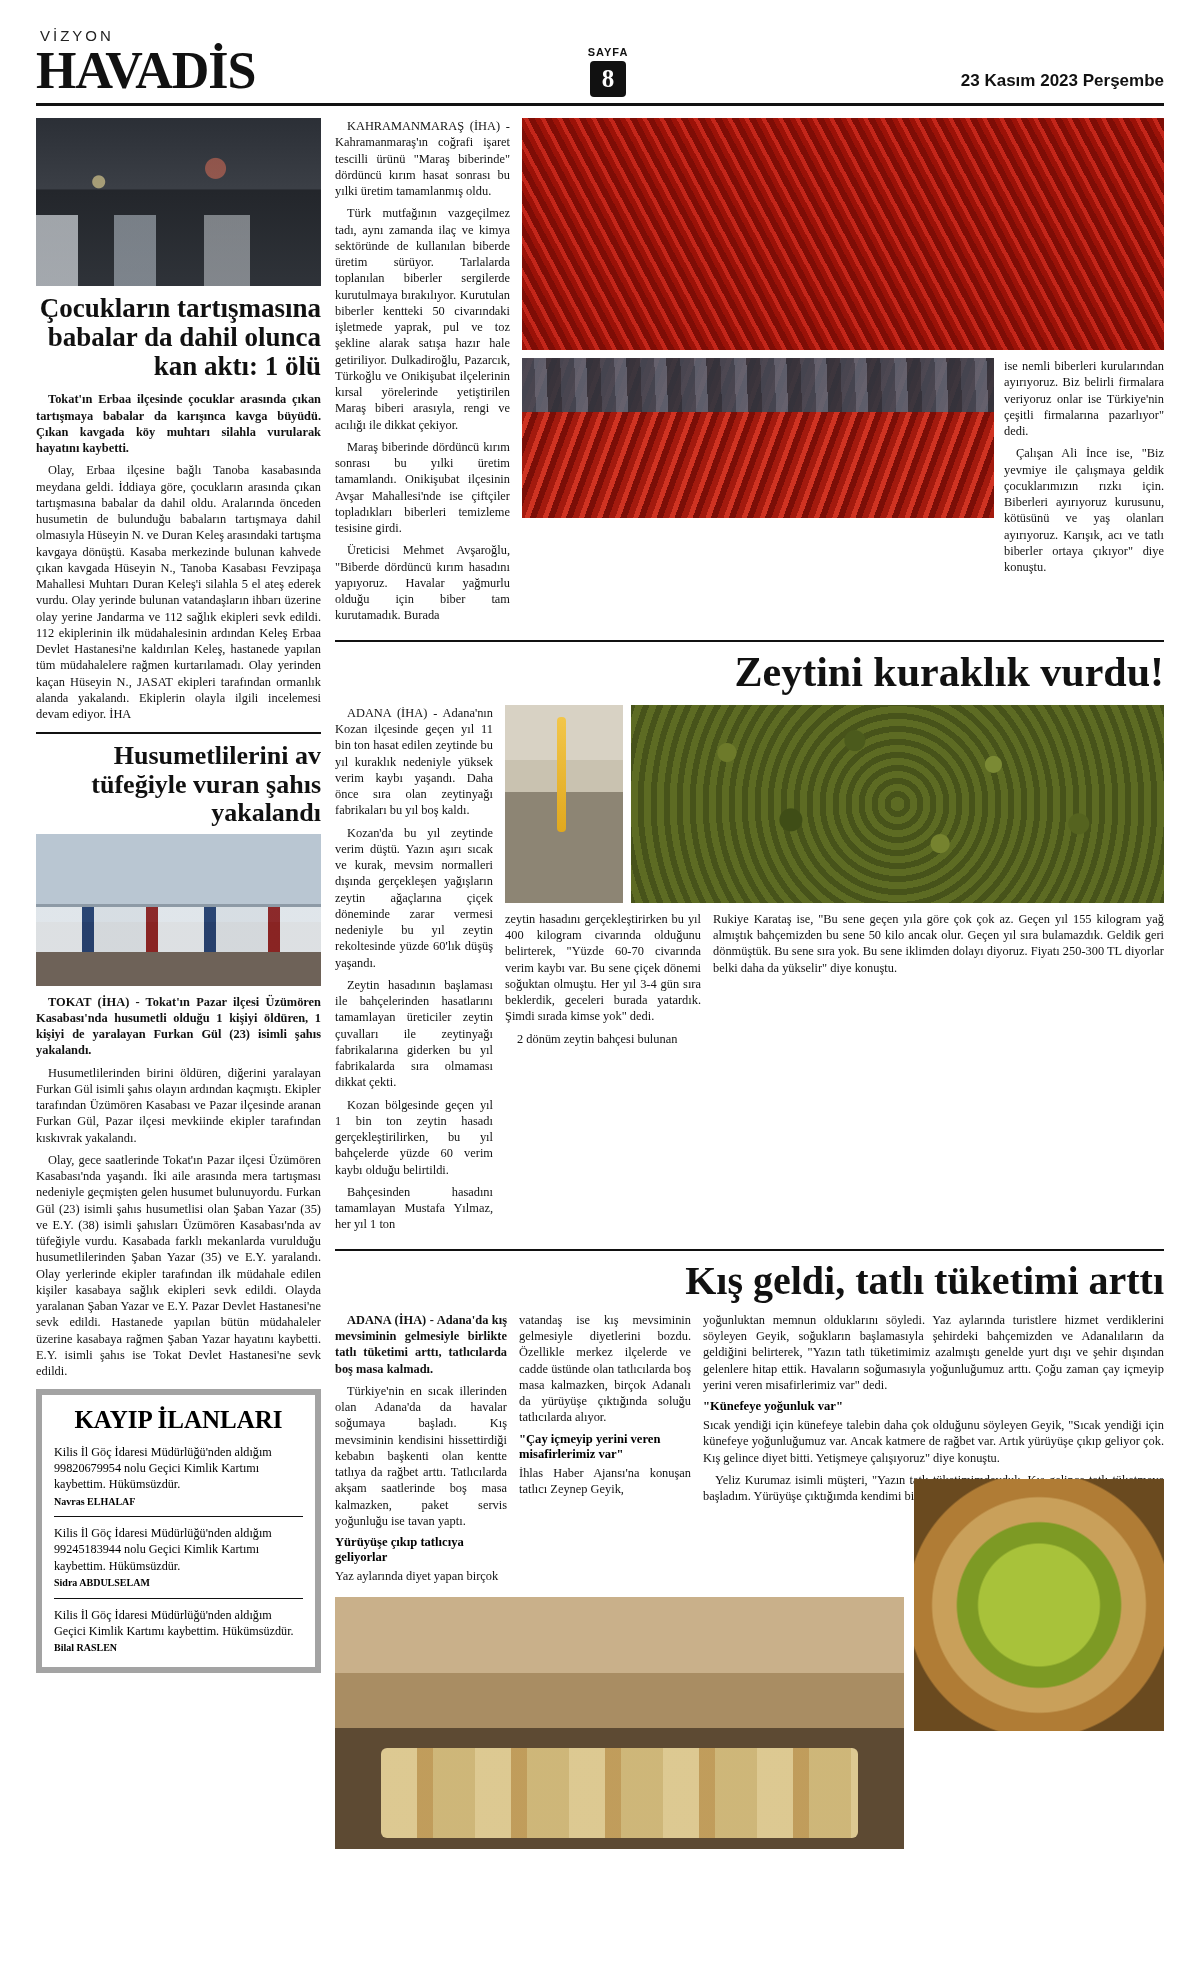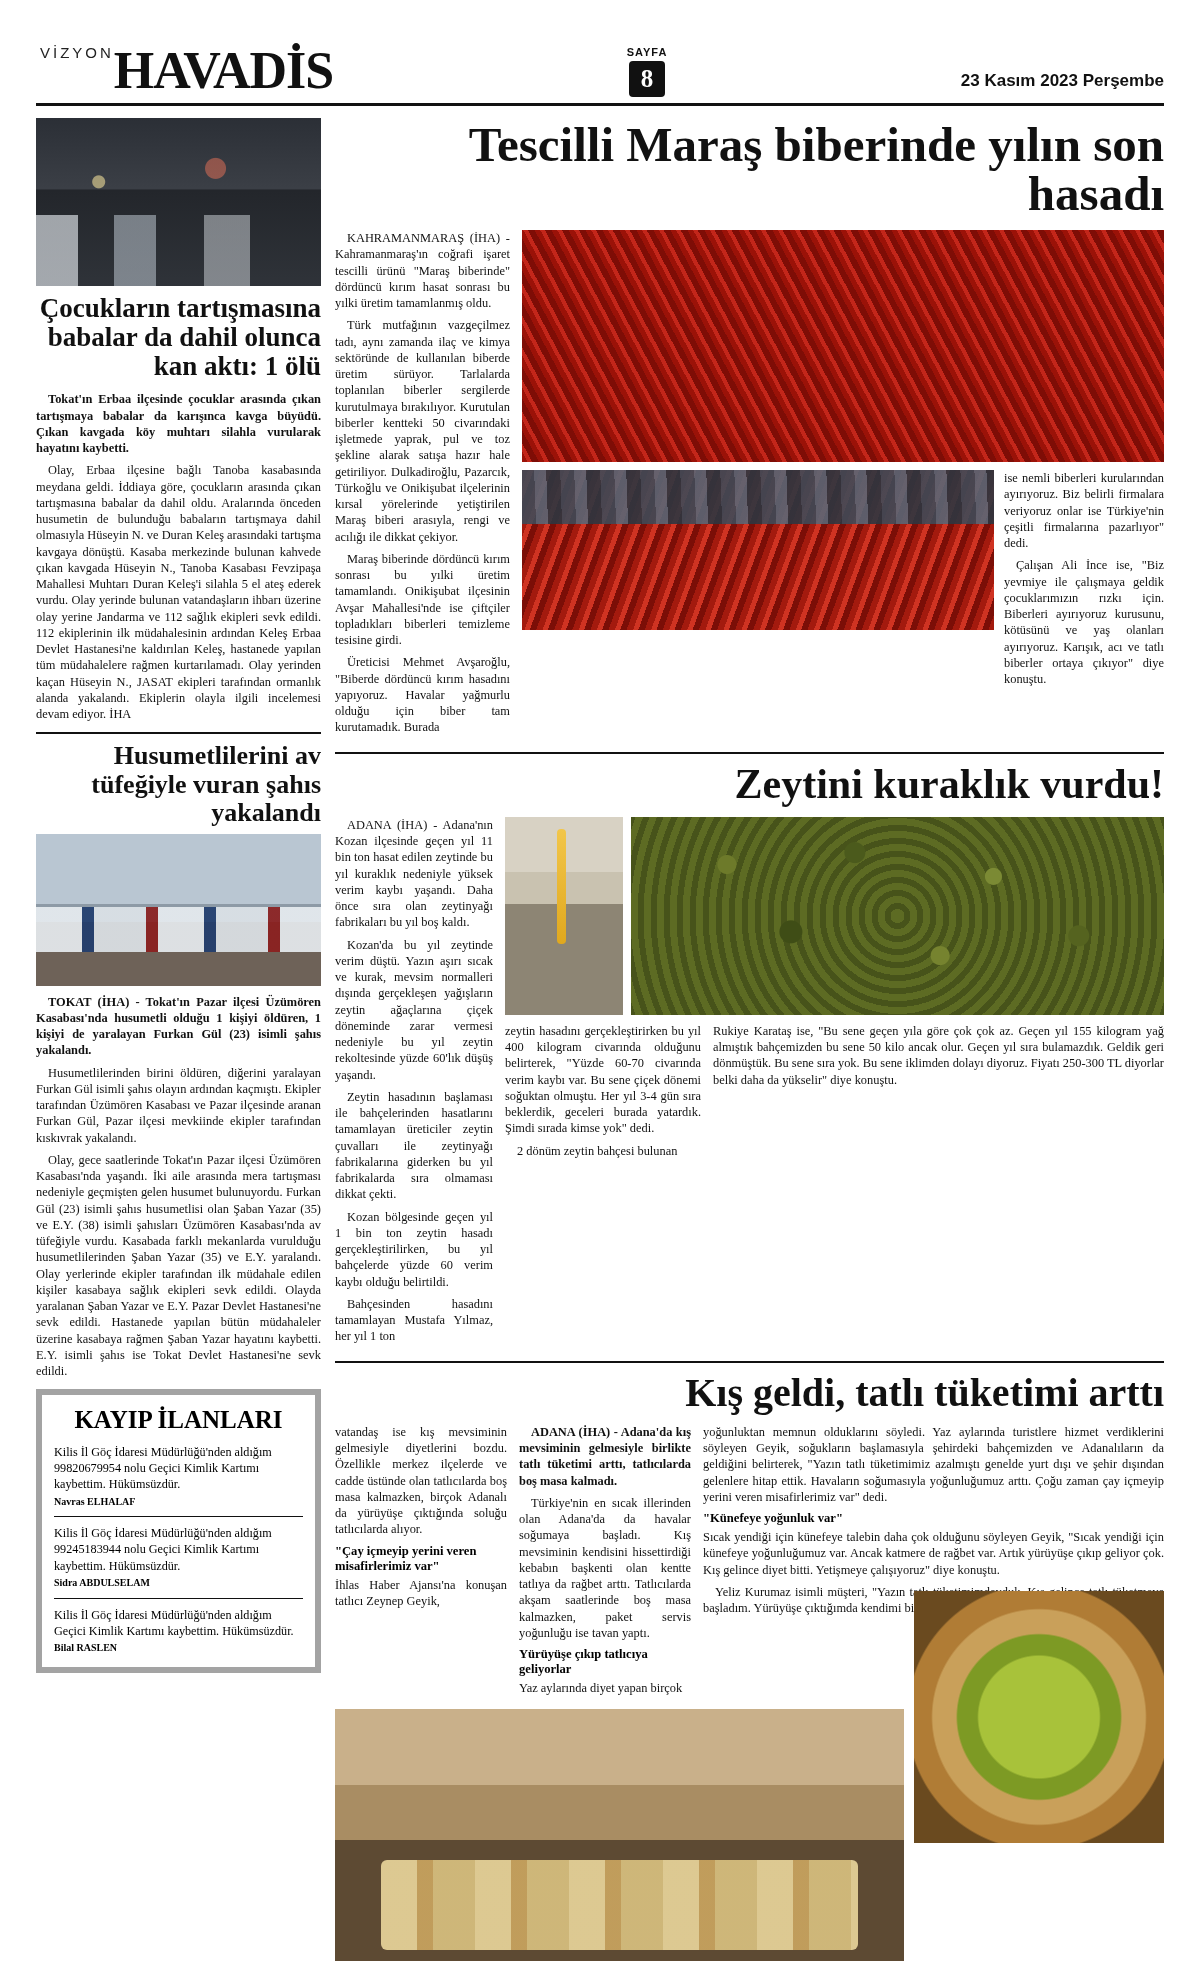--- a/index.html
+++ b/index.html
@@ -15,21 +15,21 @@
     background:#ffffff;
     padding:28px 36px 18px 36px;
   }
   
   .masthead {
     display:flex; align-items:flex-end; justify-content:space-between;
     border-bottom:3px solid #111;
     padding-bottom:6px;
     height:78px;
   }
-  .logo-wrap { display:flex; flex-direction:row; line-height:1; }
+  .logo-wrap { display:flex; flex-direction:column; line-height:1; }
   .logo-kicker {
     font-family:"Liberation Sans", sans-serif;
     font-size:15px; letter-spacing:3px; color:#222; margin-bottom:2px;
     padding-left:4px;
   }
   .logo-main {
     font-family:"Liberation Serif", serif;
     font-weight:bold; font-size:52px; color:#111; letter-spacing:-1px;
   }
   .page-no-wrap { text-align:center; width:120px; }
@@ -209,21 +209,20 @@
         <div class="item">
           <span>Kilis İl Göç İdaresi Müdürlüğü'nden aldığım Geçici Kimlik Kartımı kaybettim. Hükümsüzdür.</span>
           <span class="name">Bilal RASLEN</span>
         </div>
       </div>
     </div>
 
     <div class="col-right">
 
       <div>
-        <div class="hl" style="font-size:49px;text-align:right;line-height:1.0;margin:2px 0 12px;">Tescilli Maraş biberinde yılın son hasadı</div>
 
         <div style="display:flex;gap:12px;">
           <div style="width:175px;flex:0 0 175px;">
             <p class="body">KAHRAMANMARAŞ (İHA) - Kahramanmaraş'ın coğrafi işaret tescilli ürünü "Maraş biberinde" dördüncü kırım hasat sonrası bu yılki üretim tamamlanmış oldu.</p>
             <p class="body">Türk mutfağının vazgeçilmez tadı, aynı zamanda ilaç ve kimya sektöründe de kullanılan biberde üretim sürüyor. Tarlalarda toplanılan biberler sergilerde kurutulmaya bırakılıyor. Kurutulan biberler kentteki 50 civarındaki işletmede yaprak, pul ve toz şekline alarak satışa hazır hale getiriliyor. Dulkadiroğlu, Pazarcık, Türkoğlu ve Onikişubat ilçelerinin kırsal yörelerinde yetiştirilen Maraş biberi arasıyla, rengi ve acılığı ile dikkat çekiyor.</p>
             <p class="body">Maraş biberinde dördüncü kırım sonrası bu yılki üretim tamamlandı. Onikişubat ilçesinin Avşar Mahallesi'nde ise çiftçiler topladıkları biberleri temizleme tesisine girdi.</p>
             <p class="body">Üreticisi Mehmet Avşaroğlu, "Biberde dördüncü kırım hasadını yapıyoruz. Havalar yağmurlu olduğu için biber tam kurutamadık. Burada</p>
           </div>
           <div style="flex:1 1 auto;">
             <div class="photo ph-pepper" style="height:232px;"></div>
@@ -271,30 +270,30 @@
       </div>
 
       <div class="rule"></div>
 
       <div>
         <div class="hl" style="font-size:40px;margin:2px 0 10px;">Kış geldi, tatlı tüketimi arttı</div>
 
         <div style="display:flex;gap:12px;">
 
           <div style="width:172px;flex:0 0 172px;">
-            <p class="body noind">vatandaş ise kış mevsiminin gelmesiyle diyetlerini bozdu. Özellikle merkez ilçelerde ve cadde üstünde olan tatlıcılarda boş masa kalmazken, birçok Adanalı da yürüyüşe çıktığında soluğu tatlıcılarda alıyor.</p>
-            <div class="subhead">"Çay içmeyip yerini veren misafirlerimiz var"</div>
-            <p class="body noind">İhlas Haber Ajansı'na konuşan tatlıcı Zeynep Geyik,</p>
-          </div>
-
-          <div style="width:172px;flex:0 0 172px;">
             <p class="body lead">ADANA (İHA) - Adana'da kış mevsiminin gelmesiyle birlikte tatlı tüketimi arttı, tatlıcılarda boş masa kalmadı.</p>
             <p class="body">Türkiye'nin en sıcak illerinden olan Adana'da da havalar soğumaya başladı. Kış mevsiminin kendisini hissettirdiği kebabın başkenti olan kentte tatlıya da rağbet arttı. Tatlıcılarda akşam saatlerinde boş masa kalmazken, paket servis yoğunluğu ise tavan yaptı.</p>
             <div class="subhead">Yürüyüşe çıkıp tatlıcıya geliyorlar</div>
             <p class="body noind">Yaz aylarında diyet yapan birçok</p>
+          </div>
+
+          <div style="width:172px;flex:0 0 172px;">
+            <p class="body noind">vatandaş ise kış mevsiminin gelmesiyle diyetlerini bozdu. Özellikle merkez ilçelerde ve cadde üstünde olan tatlıcılarda boş masa kalmazken, birçok Adanalı da yürüyüşe çıktığında soluğu tatlıcılarda alıyor.</p>
+            <div class="subhead">"Çay içmeyip yerini veren misafirlerimiz var"</div>
+            <p class="body noind">İhlas Haber Ajansı'na konuşan tatlıcı Zeynep Geyik,</p>
           </div>
 
           <div style="flex:1 1 auto;">
             <p class="body noind">yoğunluktan memnun olduklarını söyledi. Yaz aylarında turistlere hizmet verdiklerini söyleyen Geyik, soğukların başlamasıyla şehirdeki bahçemizden ve Adanalıların da geldiğini belirterek, "Yazın tatlı tüketimimiz azalmıştı genelde yurt dışı ve şehir dışından gelenlere hitap ettik. Havaların soğumasıyla yoğunluğumuz arttı. Çoğu zaman çay içmeyip yerini veren misafirlerimiz var" dedi.</p>
             <div class="subhead">"Künefeye yoğunluk var"</div>
             <p class="body noind">Sıcak yendiği için künefeye talebin daha çok olduğunu söyleyen Geyik, "Sıcak yendiği için künefeye yoğunluğumuz var. Ancak katmere de rağbet var. Artık yürüyüşe çıkıp geliyor çok. Kış gelince diyet bitti. Yetişmeye çalışıyoruz" diye konuştu.</p>
             <p class="body">Yeliz Kurumaz isimli müşteri, "Yazın tatlı tüketimimdeyduk. Kış gelince tatlı tüketmeye başladım. Yürüyüşe çıktığımda kendimi bir anda tatlıcıda buldum" ifadelerini kullandı.</p>
           </div>
         </div>
 

